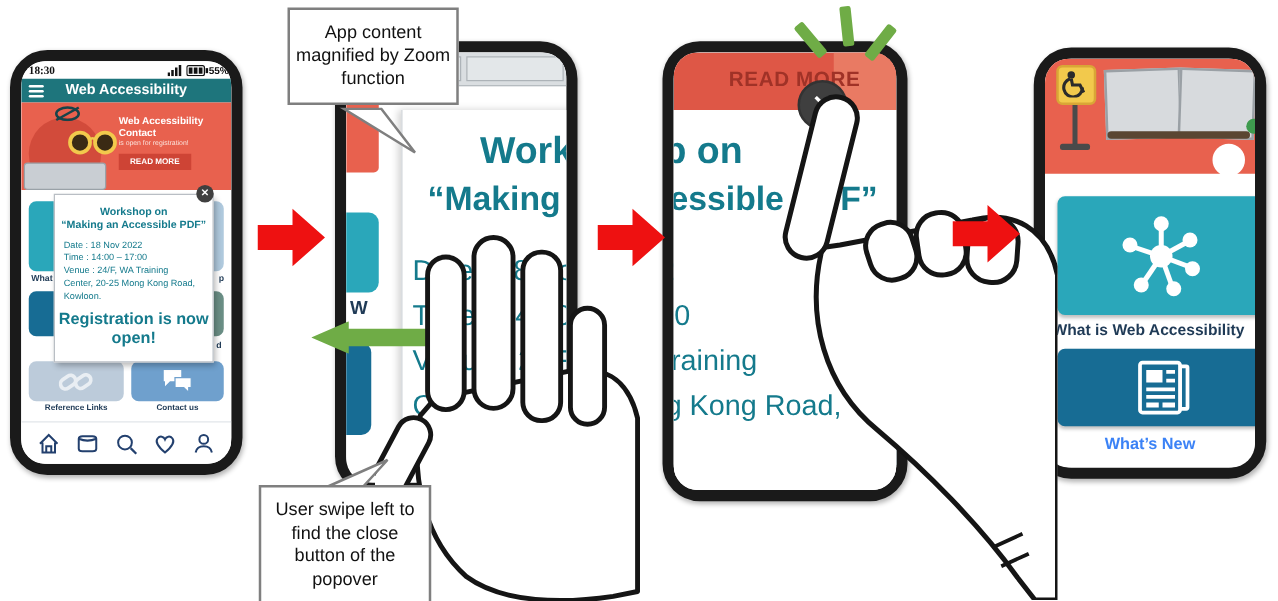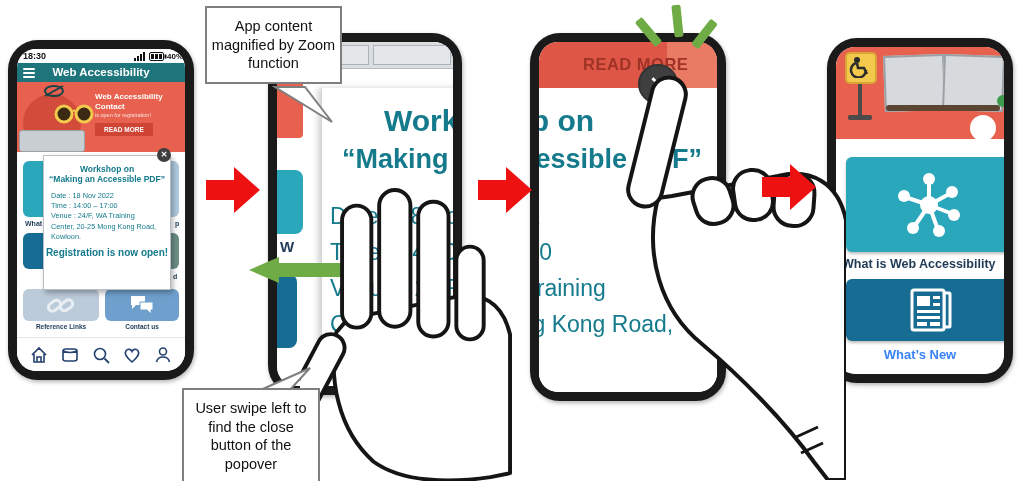--- a/index.html
+++ b/index.html
@@ -9,21 +9,21 @@
   
   .phone{position:absolute;border:9px solid #1a1a1a;border-radius:30px;background:#fff;
          box-shadow:1px 2px 4px rgba(0,0,0,.3);z-index:1;}
   .screen{position:absolute;inset:0;overflow:hidden;border-radius:19px;background:#fff;}
   #p1{left:8px;top:40px;width:168px;height:322px;}
   #p2{left:268px;top:33px;width:176px;height:344px;}
   #p3{left:530px;top:33px;width:178px;height:350px;}
   #p4{left:827px;top:38px;width:168px;height:327px;}
   
   .p1-status{position:absolute;left:0;top:0;right:0;height:14px;background:#fff;}
-  .p1-time{position:absolute;left:6px;top:2px;font-size:9px;font-weight:700;color:#111;}
+  .p1-time{position:absolute;left:6px;top:2px;font-size:9px;font-weight:700;color:#111;font-family:Liberation Serif, serif;}
   .p1-pct{position:absolute;right:2px;top:3px;font-size:8px;font-weight:700;color:#111;}
   .p1-header{position:absolute;left:0;top:14px;right:0;height:19px;background:#1E757C;}
   .p1-title{position:absolute;left:0;right:0;top:0;height:19px;line-height:19px;text-align:center;
             color:#fff;font-size:11.5px;font-weight:700;}
   .burger{position:absolute;left:6px;top:5px;width:12px;}
   .burger div{height:2px;background:#fff;margin-bottom:2px;border-radius:1px;}
   .p1-banner{position:absolute;left:0;top:33px;right:0;height:70px;background:#E8614E;overflow:hidden;}
   .p1-circle{position:absolute;left:6px;top:12px;width:58px;height:58px;border-radius:50%;background:#D24B3B;}
   .dots{background-image:radial-gradient(#5d6b74 1px,transparent 1.3px);background-size:6px 6px;}
   .p1-braille{position:absolute;left:2px;top:48px;width:64px;height:20px;background:#C9CED3;
@@ -41,21 +41,21 @@
   .p1-popup{position:absolute;left:26px;top:106px;width:126px;height:133px;background:#fff;
             border:1px solid #B9BEC4;box-shadow:2px 3px 5px rgba(0,0,0,.3);z-index:3;}
   .xbtn{position:absolute;border-radius:50%;background:#3F3F3F;color:#fff;text-align:center;
         font-weight:700;z-index:4;}
   .p1-x{left:140px;top:99px;width:14px;height:14px;line-height:14px;font-size:8px;}
   .pp{color:#147A8C;}
   .pp-t1{margin-top:8px;text-align:center;font-weight:700;font-size:8.5px;}
   .pp-t2{text-align:center;font-weight:700;font-size:8.5px;}
   .pp-d{margin-left:7px;font-size:7.3px;line-height:1.4;white-space:nowrap;}
   .pp-d1{margin-top:7px;}
-  .pp-reg{margin-top:5px;text-align:center;font-weight:700;font-size:10px;}
+  .pp-reg{margin-top:5px;text-align:center;font-weight:700;font-size:13px;}
   
   .zpopup{position:absolute;background:#fff;color:#147A8C;}
   .z-t1{margin:16px 0 0 62px;font-weight:700;font-size:30px;white-space:nowrap;}
   .z-t2{margin:6px 0 0 20px;font-weight:700;font-size:27px;white-space:nowrap;}
   .z-d{margin:9px 0 0 8px;font-size:23px;white-space:nowrap;}
   .z-d1{margin-top:28px;}
   #p3 .z-t1{margin-left:69px;}
   #p3 .z-t2{margin-left:0px;}
   
   .p2-braille{position:absolute;left:8px;top:0;right:0;height:26px;background:#DADEE1;border-bottom:1px solid #B6BCC0;}
@@ -86,21 +86,21 @@
   .p4-wcircle{position:absolute;right:8px;top:68px;width:26px;height:26px;border-radius:50%;background:#fff;}
   .p4-teal{position:absolute;left:10px;top:110px;width:178px;height:95px;background:#2AA7BA;border-radius:6px;box-shadow:0 2px 3px rgba(0,0,0,.25);}
   .p4-lab1{position:absolute;left:6px;top:210px;font-weight:700;font-size:12.5px;color:#1F3A56;white-space:nowrap;}
   .p4-dark{position:absolute;left:10px;top:232px;width:178px;height:62px;background:#176C94;border-radius:6px;box-shadow:0 2px 3px rgba(0,0,0,.25);}
   .p4-lab2{position:absolute;left:0;top:300px;width:168px;text-align:center;font-weight:700;font-size:13px;color:#3b82f6;}
   
   .red-arrow{position:absolute;z-index:6;}
   .green-arrow{position:absolute;z-index:4;}
   .gmark{position:absolute;width:9px;height:32px;background:#6FAC46;border-radius:2px;z-index:6;}
   .callout{position:absolute;box-sizing:border-box;background:#fff;border:2px solid #7f7f7f;color:#111;
-           font-size:14.5px;line-height:1.28;text-align:center;padding:9px 4px;z-index:8;}
+           font-size:14.5px;line-height:1.28;text-align:center;padding:9px 4px;z-index:8;margin-left:25px;}
   .tail{position:absolute;z-index:7;}
   .hand{position:absolute;z-index:5;}
 </style>
 </head>
 <body>
 
 <div class="stage">
 
   <div class="phone" id="p1">
     <div class="screen">
@@ -112,21 +112,21 @@
           <rect x="6" y="2" width="2" height="7" fill="#111"></rect>
             <rect x="9" y="0" width="2" height="9" fill="#111"></rect>
         </svg>
         <svg class="abs" style="right:18px;top:3px" width="18" height="9">
           <rect x="0.5" y="0.5" width="14" height="8" rx="1.5" fill="none" stroke="#111"></rect>
           <rect x="2" y="2" width="3" height="5" fill="#111"></rect>
             <rect x="6" y="2" width="3" height="5" fill="#111"></rect>
           <rect x="10" y="2" width="3" height="5" fill="#111"></rect>
             <rect x="15.5" y="2.5" width="2" height="4" fill="#111"></rect>
         </svg>
-        <span class="p1-pct">40%</span>
+        <span class="p1-pct">55%</span>
       </div>
       <div class="p1-header">
         <div class="burger">
             <div></div>
             <div></div>
             <div></div>
           </div>
         <div class="p1-title">Web Accessibility</div>
       </div>
       <div class="p1-banner">

